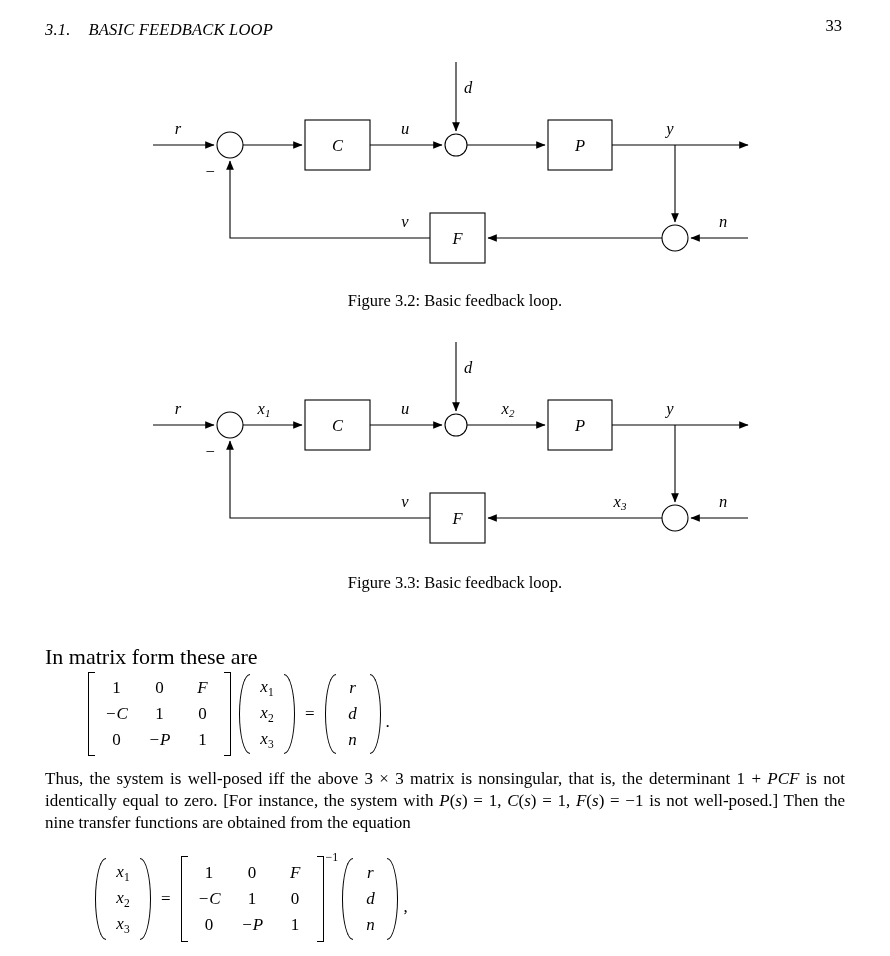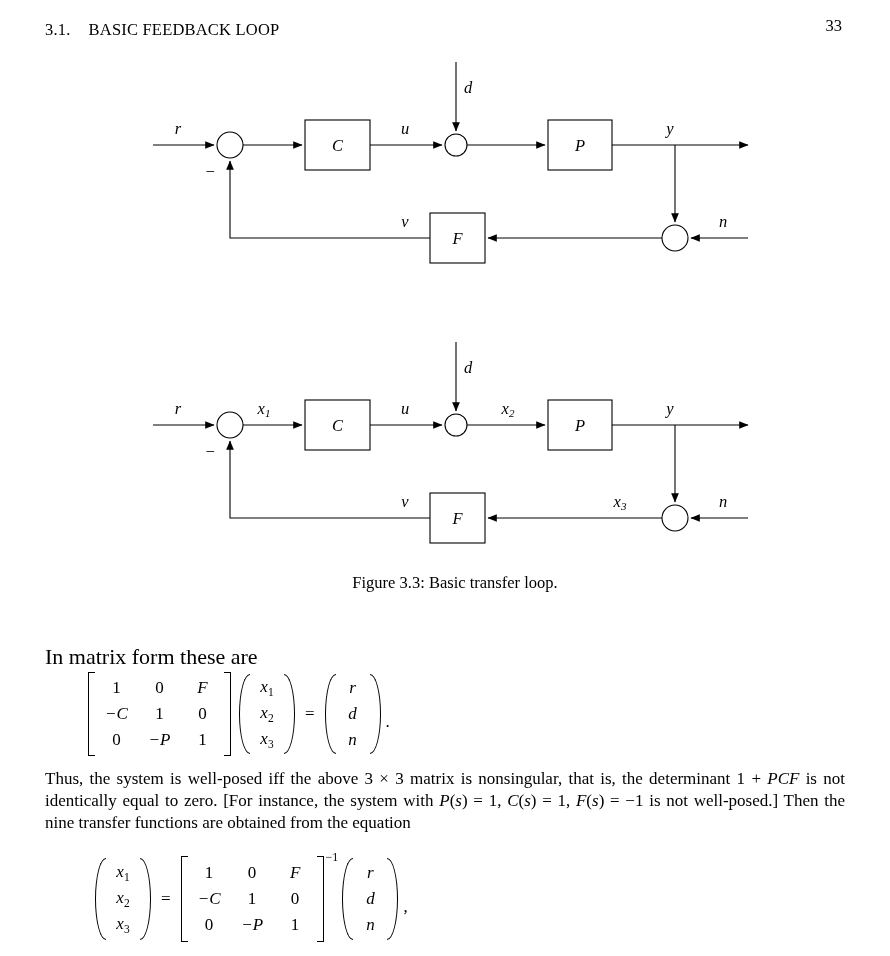--- a/index.html
+++ b/index.html
@@ -4,21 +4,21 @@
 <style>
   * { margin:0; padding:0; box-sizing:border-box; }
   html,body { background:#ffffff; }
   .page {
     position:relative; width:890px; height:956px; background:#fff; color:#000;
     font-family:"Liberation Serif","DejaVu Serif",serif; font-size:17px;
     overflow:hidden;
   }
   .abs { position:absolute; }
   .it { font-style:italic; }
-  .header-left { left:45px; top:20px; font-size:16.5px; letter-spacing:0.2px; }
+  .header-left { left:45px; top:20px; font-style:italic; font-size:16.5px; letter-spacing:0.2px; }
   .header-left .sec { margin-right:18px; }
   .header-right { right:48px; top:16px; font-size:16.5px; }
   .caption { left:20px; width:870px; text-align:center; font-size:16.5px; }
   .intro { left:45px; top:644px; font-size:22px; }
   .para { left:45px; top:768px; width:800px; font-size:17px; line-height:22px; text-align:justify; }
   svg text { font-family:"Liberation Serif","DejaVu Serif",serif; font-size:16.5px; font-style:italic; fill:#000; }
   sub { font-size:11.5px; }
 
   
   .equation { position:absolute; display:flex; align-items:stretch; font-size:17px; }
@@ -80,20 +80,21 @@
       <text x="265" y="79" text-anchor="middle">u</text>
       <text x="530" y="79" text-anchor="middle">y</text>
       <text x="265" y="172" text-anchor="middle">v</text>
       <text x="583" y="172" text-anchor="middle">n</text>
       <text x="70" y="122" text-anchor="middle">−</text>
       <text x="197.5" y="96" text-anchor="middle">C</text>
       <text x="440" y="96" text-anchor="middle">P</text>
       <text x="317.5" y="189" text-anchor="middle">F</text>
     </g>
   </svg>
+  <div class="abs caption" style="top:291px;">Figure 3.2: Basic feedback loop.</div>
 
   <svg class="abs" style="left:140px; top:335px;" width="620" height="215" viewBox="0 0 620 215">
     <defs>
       <marker id="a2" markerWidth="10" markerHeight="8" refX="8" refY="3.5" orient="auto">
         <path d="M0,0 L8.5,3.5 L0,7 Z" fill="#000"></path>
       </marker>
     </defs>
     <g stroke="#000" stroke-width="1.1" fill="none">
       <line x1="13" y1="90" x2="74" y2="90" marker-end="url(#a2)"></line>
       <line x1="103" y1="90" x2="162" y2="90" marker-end="url(#a2)"></line>
@@ -123,21 +124,21 @@
       <text x="583" y="172" text-anchor="middle">n</text>
       <text x="70" y="122" text-anchor="middle">−</text>
       <text x="197.5" y="96" text-anchor="middle">C</text>
       <text x="440" y="96" text-anchor="middle">P</text>
       <text x="317.5" y="189" text-anchor="middle">F</text>
       <text x="124" y="79" text-anchor="middle"><tspan>x</tspan><tspan dy="3" style="font-size:11px">1</tspan></text>
       <text x="368" y="79" text-anchor="middle"><tspan>x</tspan><tspan dy="3" style="font-size:11px">2</tspan></text>
       <text x="480" y="172" text-anchor="middle"><tspan>x</tspan><tspan dy="3" style="font-size:11px">3</tspan></text>
     </g>
   </svg>
-  <div class="abs caption" style="top:573px;">Figure 3.3: Basic transfer loop.</div>
+  <div class="abs caption" style="top:573px;">Figure 3.3: Basic feedback loop.</div>
 
   <div class="abs intro">In matrix form these are</div>
 
   <div class="equation" style="left:88px; top:672px; height:84px;">
     <span class="bl"></span>
     <div class="mat">
       <div class="mrow">
         <span class="cell mcell">1</span>
         <span class="cell mcell">0</span>
         <span class="cell mcell it">F</span>

